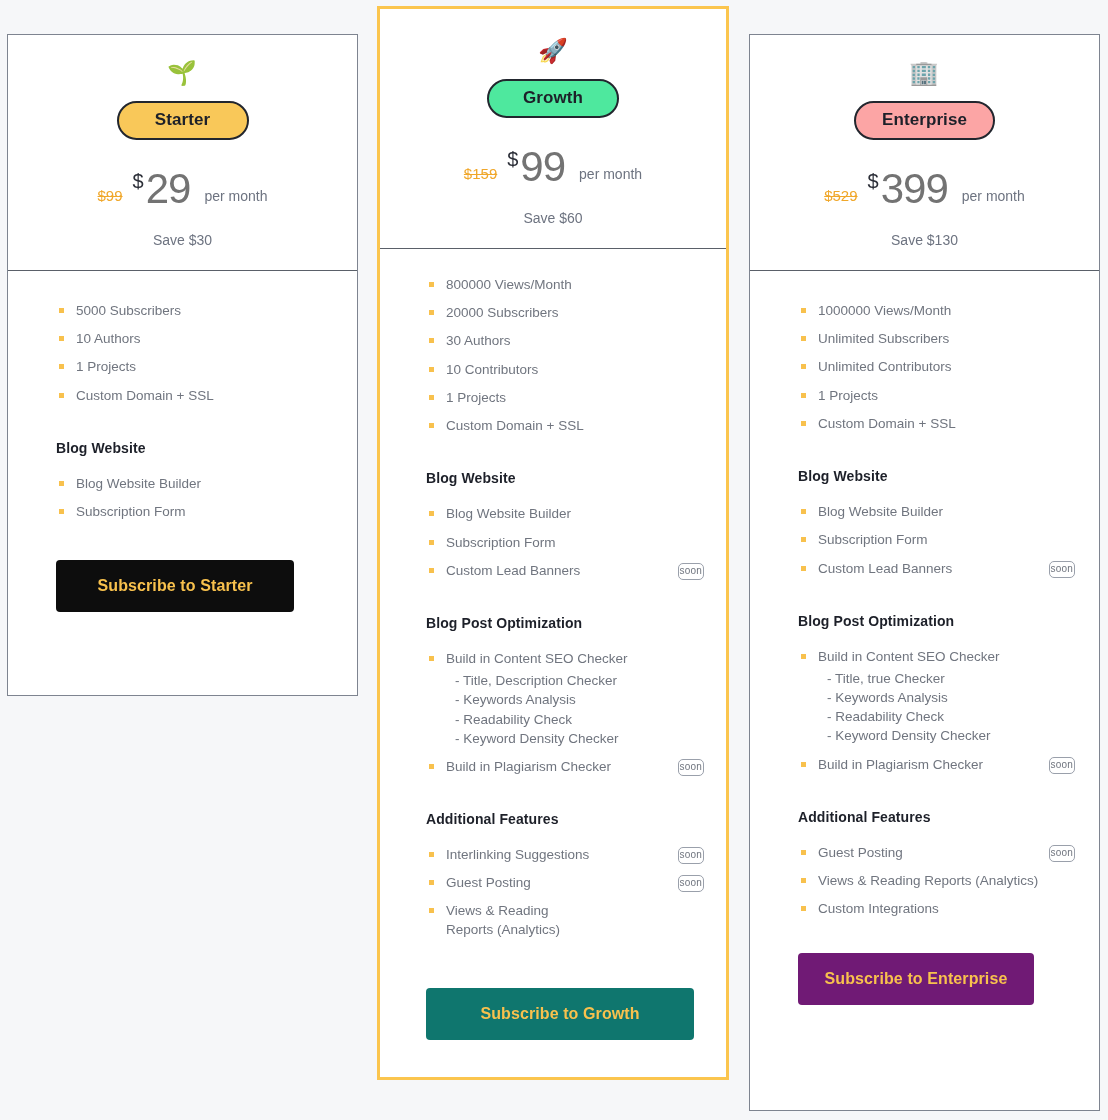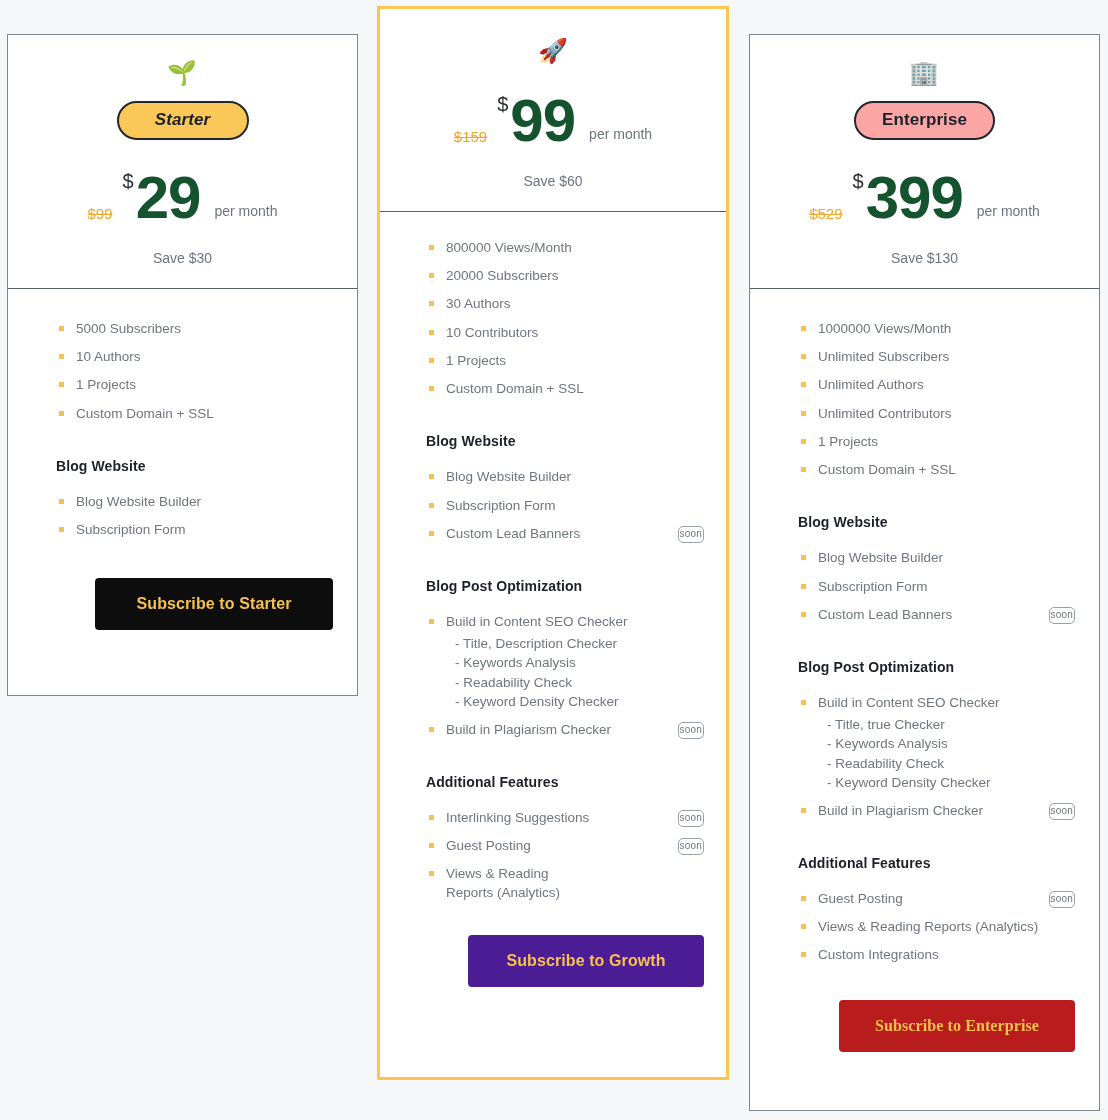--- a/index.html
+++ b/index.html
@@ -58,21 +58,21 @@
     display: inline-block;
     min-width: 132px;
     padding: 7px 26px 8px;
     border: 2px solid #22262e;
     border-radius: 30px;
     font-size: 17px;
     font-weight: bold;
     color: #1d2029;
     letter-spacing: .1px;
   }
-  .pill-starter    { background: #f9c859; font-style: italic; }
+  .pill-starter    { background: #f9c859; }
   .pill-growth     { background: #4ee89e; }
   .pill-enterprise { background: #fca5a5; }
 
   
   .price-row {
     margin-top: 28px;
     display: flex;
     align-items: baseline;
     justify-content: center;
     gap: 0;
@@ -88,23 +88,23 @@
   }
   .price-currency {
     font-size: 20px;
     color: #2c2f38;
     align-self: flex-start;
     position: relative;
     top: 2px;
     margin-right: 2px;
   }
   .price-main {
-    font-size: 60px;
-    font-weight: 700;
-    color: #14532d;
+    font-size: 42px;
+    font-weight: 400;
+    color: #737373;
     line-height: 1;
     letter-spacing: -1px;
   }
   .price-period {
     font-size: 14px;
     color: #6d7380;
     margin-left: 14px;
     position: relative;
     top: -2px;
   }
@@ -188,41 +188,41 @@
     padding: 2px 1px 3px;
     line-height: 1;
     margin-top: 1px;
     letter-spacing: .2px;
   }
 
   
   .cta-wrap {
     margin-top: 26px;
     display: flex;
-    justify-content: flex-end;
+    justify-content: flex-start;
   }
   .starter .cta-wrap { margin-top: 30px; }
   .growth .cta-wrap  { margin-top: 24px; }
 
   .cta-button {
     display: block;
     width: 238px;
     padding: 17px 10px;
     background: #0d0d0d;
     color: #f8c14d;
     border: none;
     border-radius: 4px;
     font-family: "Liberation Sans", sans-serif;
     font-size: 16px;
     font-weight: bold;
     cursor: pointer;
     letter-spacing: .1px;
   }
-  .growth .cta-button     { width: 236px; background: #4c1d95; }
-  .enterprise .cta-button { width: 236px; background: #b91c1c; font-family: Liberation Serif, serif; }
+  .growth .cta-button     { width: 268px; background: #0f766e; margin-top: 16px; }
+  .enterprise .cta-button { width: 236px; background: #701a75; }
 
   .spacer { flex: 1; }
 </style>
 </head>
 <body>
 
 <div class="pricing-grid">
 
   <section class="plan-card starter">
     <div class="card-head">
@@ -268,20 +268,21 @@
       <div class="cta-wrap">
         <button class="cta-button">Subscribe to Starter</button>
       </div>
       <div class="spacer"></div>
     </div>
   </section>
 
   <section class="plan-card growth">
     <div class="card-head">
       <span class="plan-emoji">🚀</span>
+      <div class="plan-pill pill-growth">Growth</div>
       <div class="price-row">
         <span class="price-old">$159</span>
         <span class="price-currency">$</span>
         <span class="price-main">99</span>
         <span class="price-period">per month</span>
       </div>
       <div class="price-save">Save $60</div>
     </div>
     <div class="card-divider"></div>
     <div class="card-body">
@@ -381,23 +382,20 @@
     <div class="card-body">
       <div class="feature-group">
         <ul class="feature-list">
           <li class="feature-item">
               <span class="feature-text">1000000 Views/Month</span>
             </li>
           <li class="feature-item">
               <span class="feature-text">Unlimited Subscribers</span>
             </li>
           <li class="feature-item">
-              <span class="feature-text">Unlimited Authors</span>
-            </li>
-          <li class="feature-item">
               <span class="feature-text">Unlimited Contributors</span>
             </li>
           <li class="feature-item">
               <span class="feature-text">1 Projects</span>
             </li>
           <li class="feature-item">
               <span class="feature-text">Custom Domain + SSL</span>
             </li>
         </ul>
       </div>

